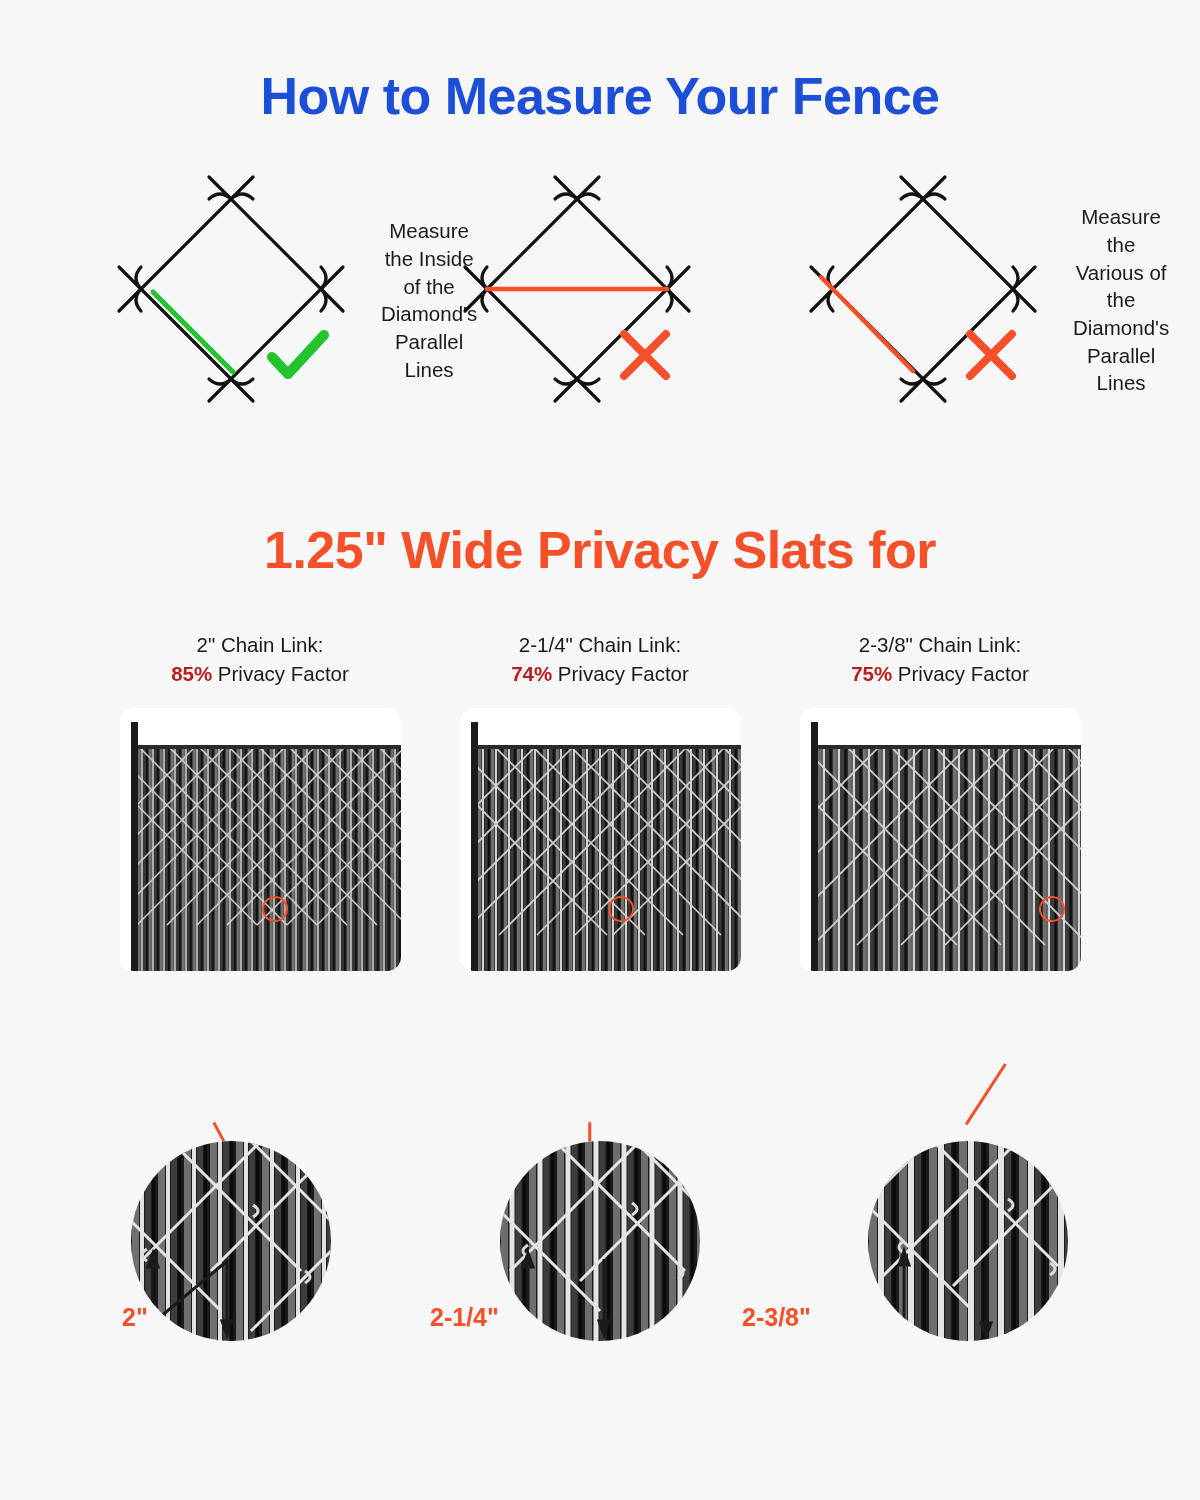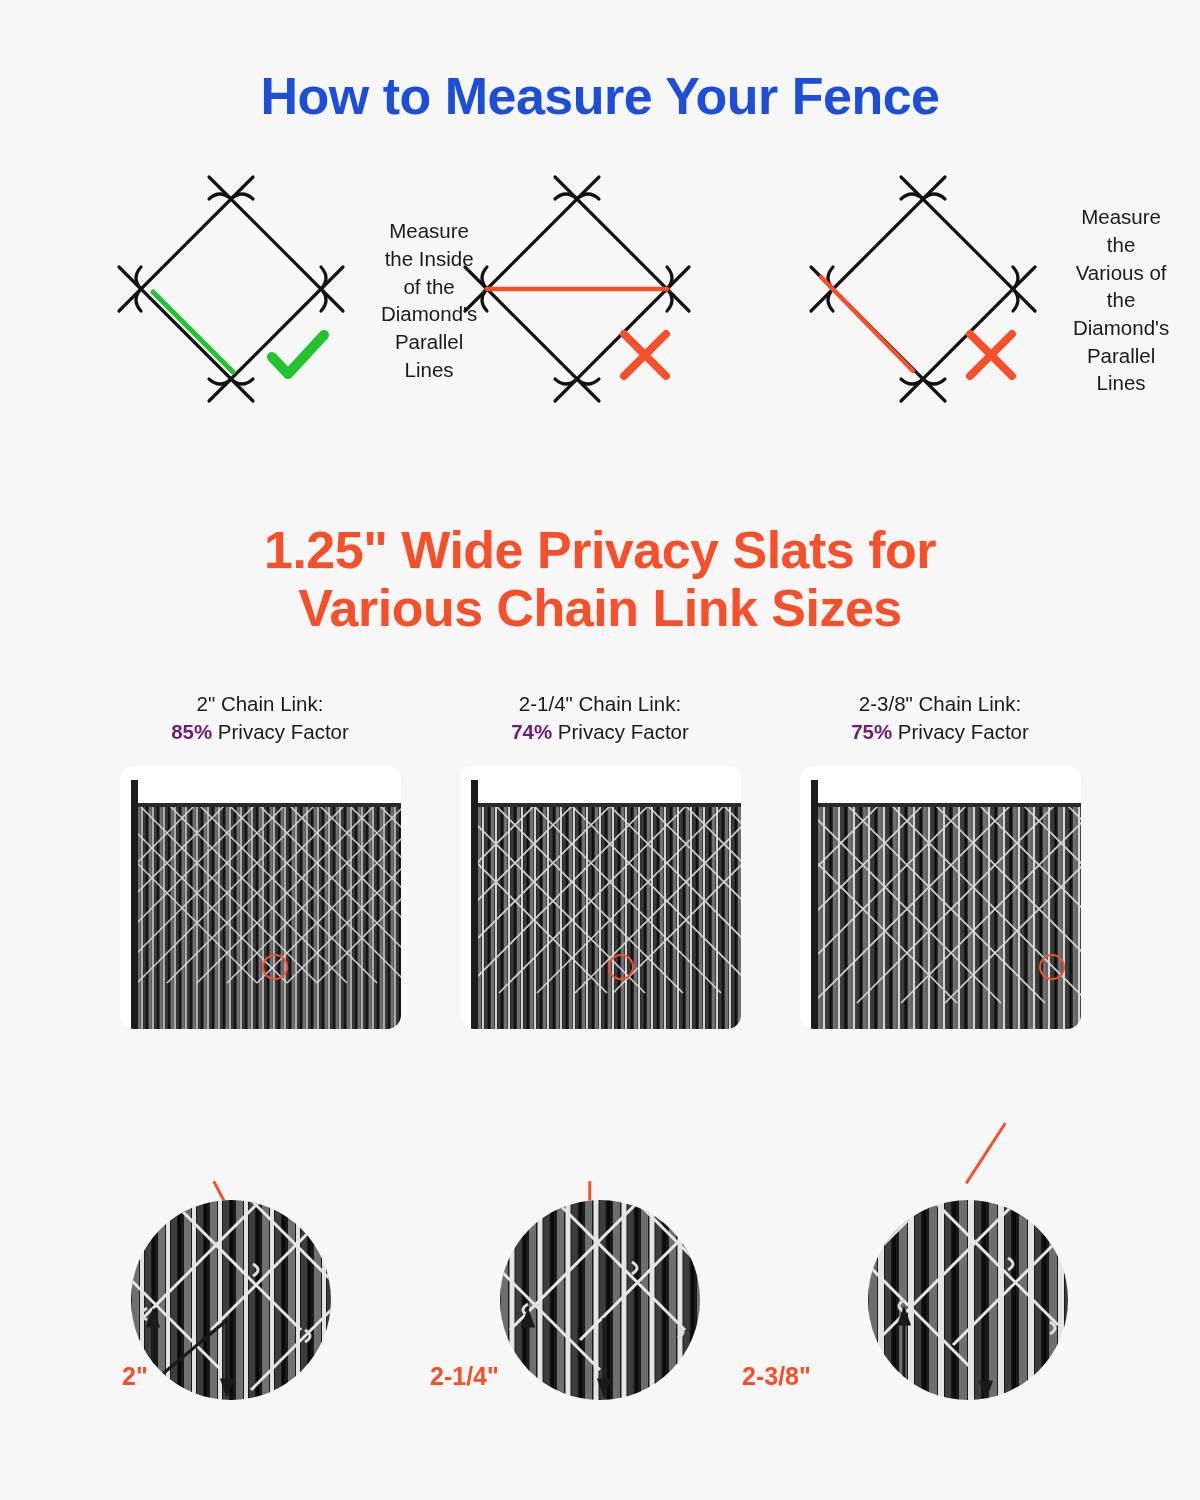--- a/index.html
+++ b/index.html
@@ -74,21 +74,21 @@
     align-items: center;
     position: relative;
   }
   .slat-head {
     text-align: center;
     font-size: 20.5px;
     color: #1a1a1a;
     line-height: 1.4;
   }
   .slat-head .pct {
-    color: #701a75;
+    color: #b91c1c;
     font-weight: bold;
   }
   .fence-card {
     width: 281px;
     height: 263px;
     background: #ffffff;
     border-radius: 14px;
     margin-top: 19px;
     position: relative;
     overflow: hidden;
@@ -246,21 +246,20 @@
     </div>
     <div class="measure-caption">
       <span>Measure the Various of the</span><br>
       <span>Diamond's Parallel Lines</span>
     </div>
   </div>
 </div>
 
 <h2 class="title-2">
   <span>1.25" Wide Privacy Slats for</span><br>
-  <span>Various Chain Link Sizes</span>
 </h2>
 
 <div class="slats-row">
 
   <div class="slat-col">
     <div class="slat-head">
       <span>2" Chain Link:</span><br>
       <span class="pct">85%</span><span> Privacy Factor</span>
     </div>
     <div class="fence-card">

